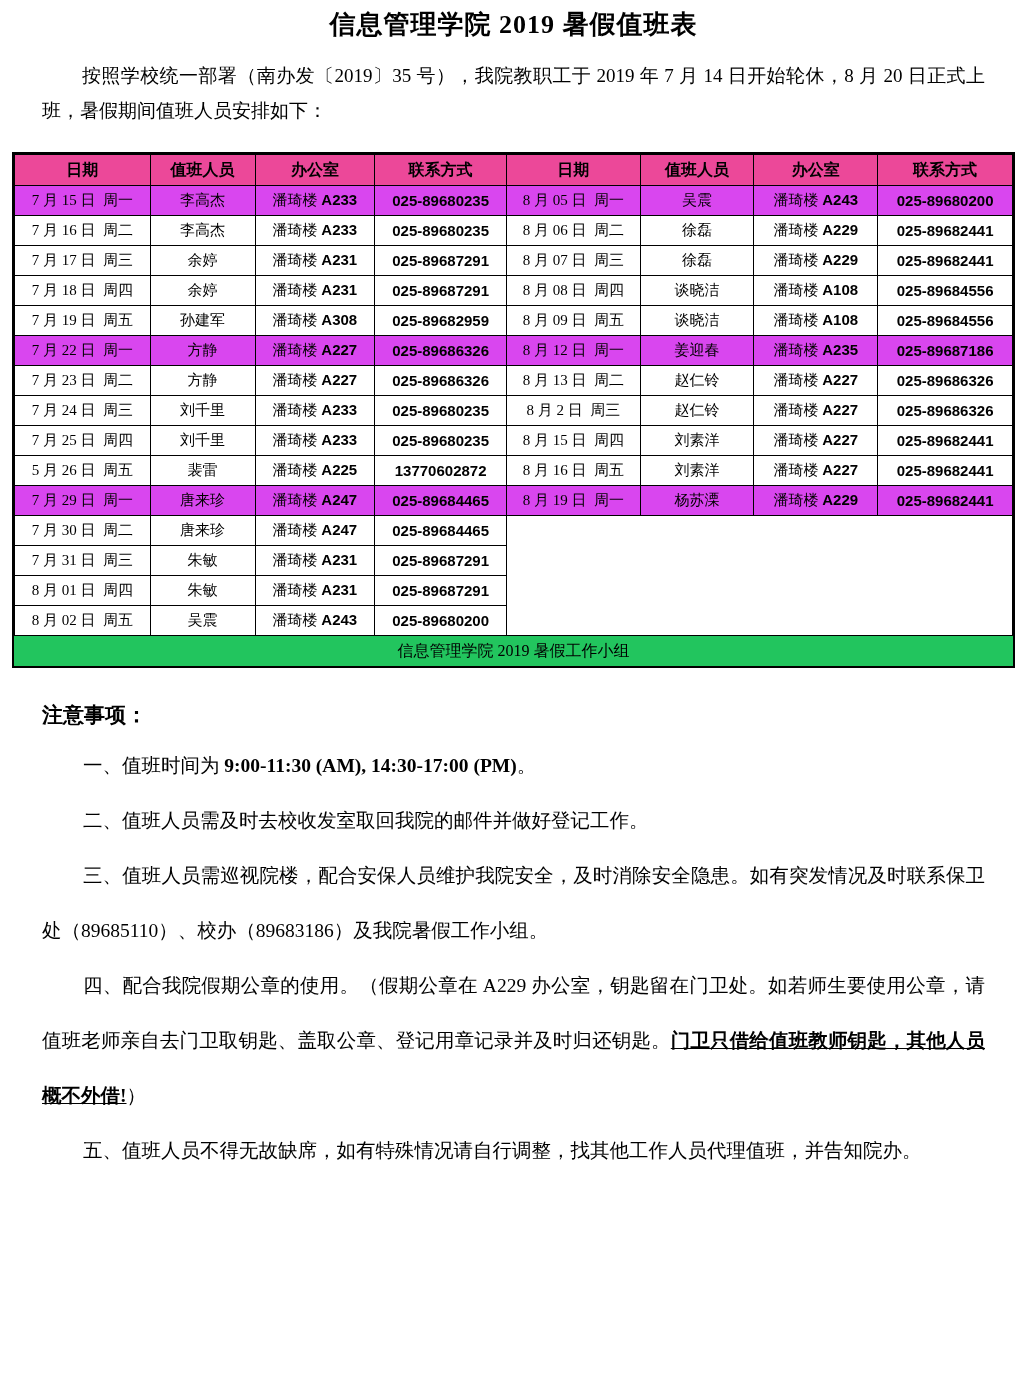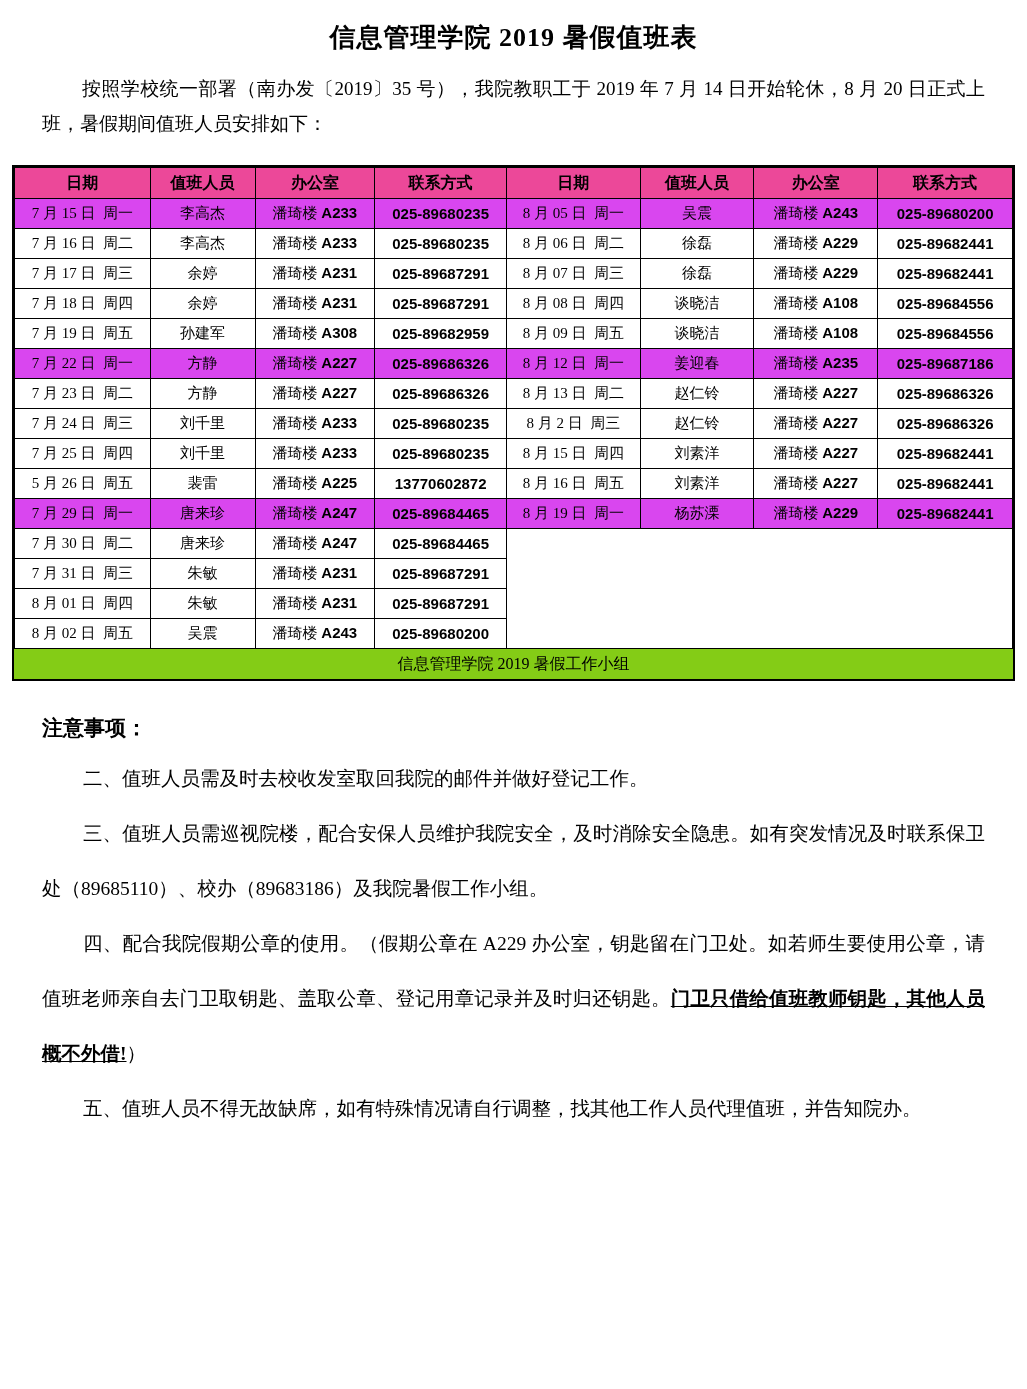--- a/index.html
+++ b/index.html
@@ -1,20 +1,20 @@
 <!DOCTYPE html>
 <html lang="zh"><head>
 <meta charset="utf-8">
 <style>
   html,body{margin:0;padding:0;background:#ffffff;}
   body{
     width:1027px;height:1389px;overflow:hidden;color:#000;
     font-family:"Liberation Serif","DejaVu Serif",serif;
   }
-  .page{width:1027px;height:1389px;box-sizing:border-box;padding-top:20px;}
+  .page{width:1027px;height:1389px;box-sizing:border-box;padding-top:7px;}
 
   
   .doc-title{
     margin:0 0 16px 0;text-align:center;
     font-size:26px;font-weight:bold;letter-spacing:1px;
   }
   .intro{
     margin:0 42px 24px 42px;font-size:19px;line-height:35px;
     text-indent:2.1em;text-align:justify;
   }
@@ -28,21 +28,21 @@
   }
   thead th{height:30px;font-size:16px;font-weight:bold;background:#ec4899;}
   tbody td{height:29px;}
   td.hl{background:#d946ef;}
   td.empty{background:#ffffff;}
   .num, .room{
     font-family:"Liberation Sans","DejaVu Sans",sans-serif;
     font-weight:600;font-size:15px;
   }
   .banner{
-    background:#84cc16;text-align:center;font-size:16px;
+    background:#22c55e;text-align:center;font-size:16px;
     height:30px;line-height:30px;
   }
   .group td{height:28px;}
   .group td.glabel{font-weight:bold;font-size:16px;}
 
   
   .notes{margin:24px 42px 0 42px;}
   .notes-heading{margin:0;font-size:21px;font-weight:bold;line-height:46px;font-family:Liberation Serif, serif;}
   .notes p{margin:0;font-size:19.5px;line-height:55px;text-indent:2.1em;text-align:justify;}
   .notes b{font-weight:bold;}
@@ -224,20 +224,21 @@
         </tbody>
     </table>
 
     <div class="banner">信息管理学院 2019 暑假工作小组</div>
 
   </div>
 
   <div class="notes">
     <h2 class="notes-heading">注意事项：</h2>
     <div id="notes-list">
+        <p>一、值班时间为 <b>9:00-11:30 (AM), 14:30-17:00 (PM)</b>。</p>
         <p>二、值班人员需及时去校收发室取回我院的邮件并做好登记工作。</p>
         <p>三、值班人员需巡视院楼，配合安保人员维护我院安全，及时消除安全隐患。如有突发情况及时联系保卫处（89685110）、校办（89683186）及我院暑假工作小组。</p>
         <p>四、配合我院假期公章的使用。（假期公章在 A229 办公室，钥匙留在门卫处。如若师生要使用公章，请值班老师亲自去门卫取钥匙、盖取公章、登记用章记录并及时归还钥匙。<b class="u">门卫只借给值班教师钥匙，其他人员概不外借!</b>）</p>
         <p>五、值班人员不得无故缺席，如有特殊情况请自行调整，找其他工作人员代理值班，并告知院办。</p>
       </div>
   </div>
 
   <div class="footer">
   </div>
 

